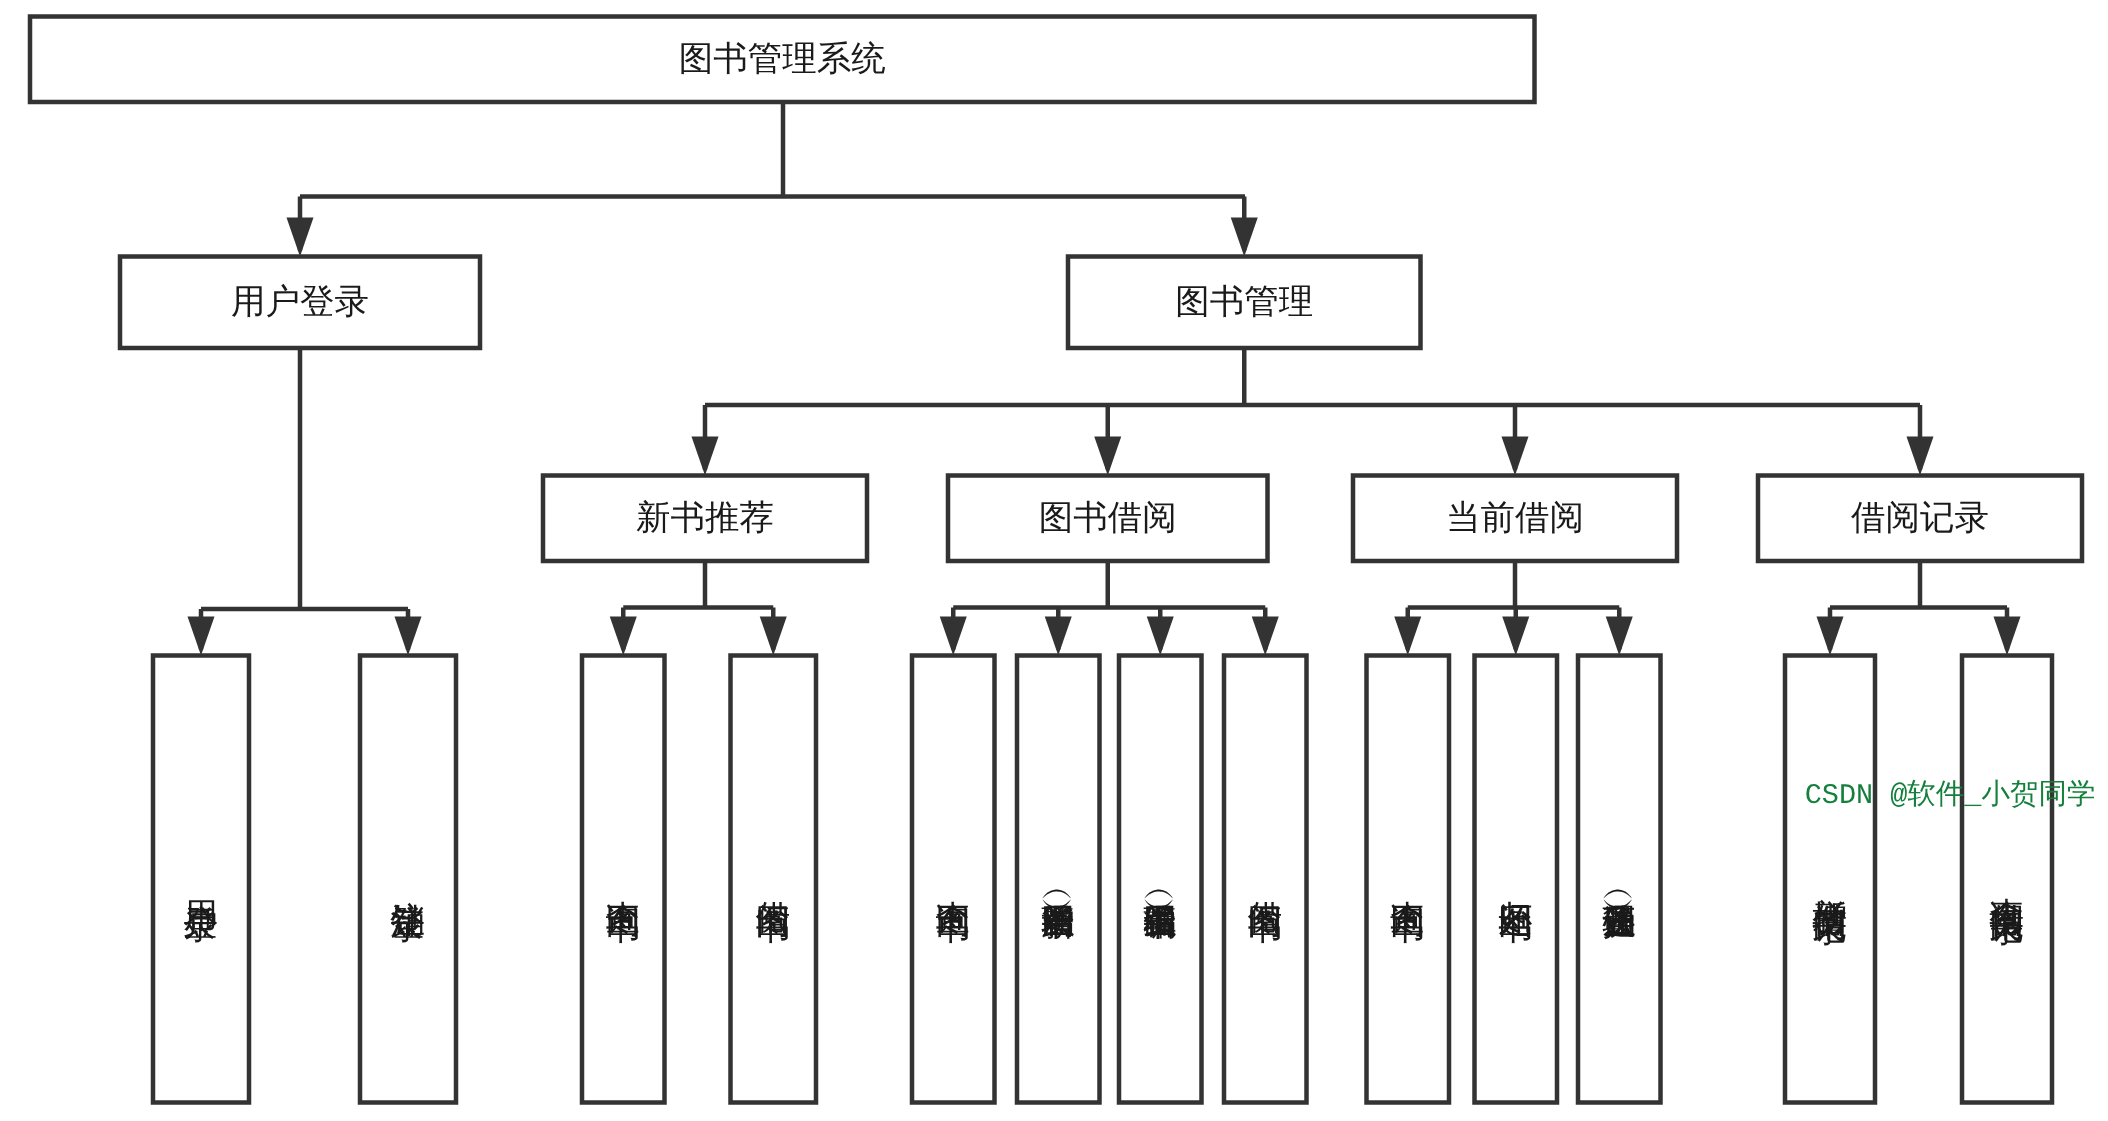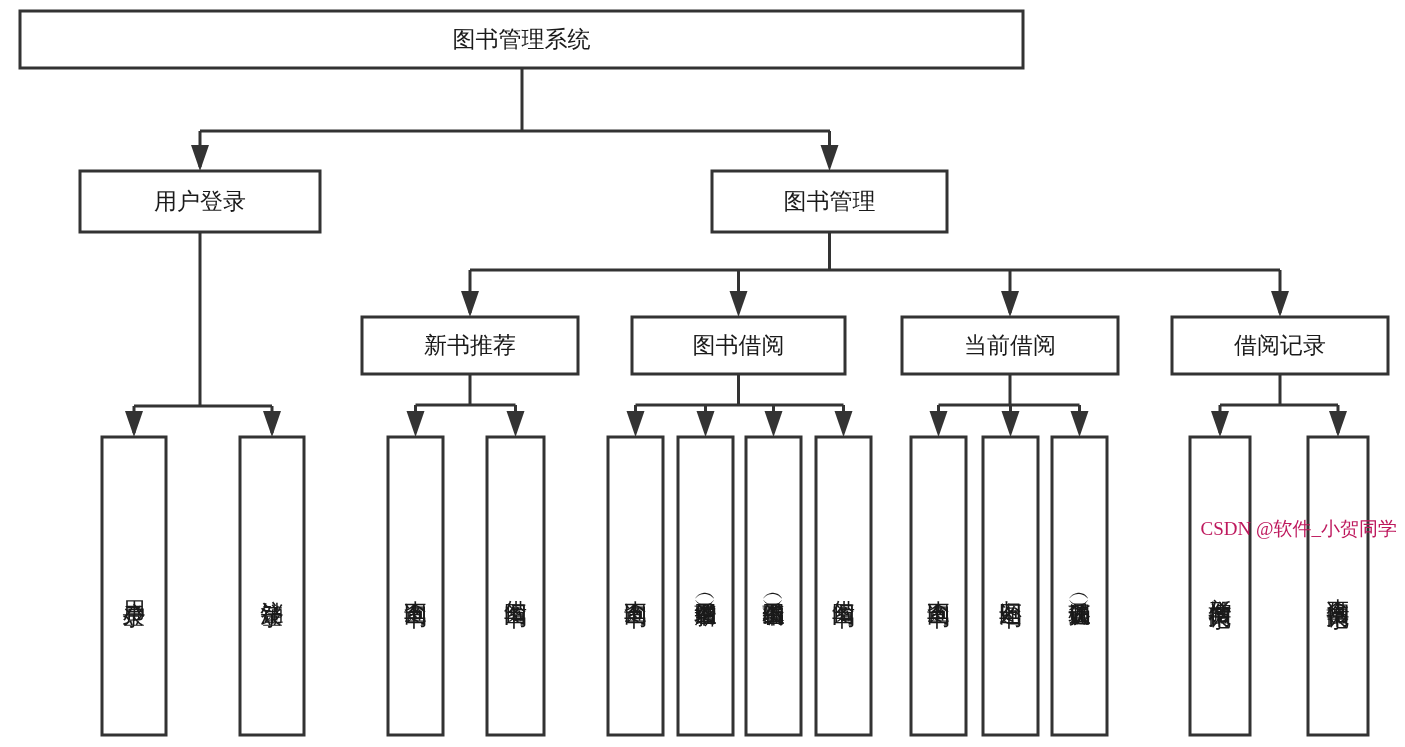--- a/index.html
+++ b/index.html
@@ -69,23 +69,23 @@
     text-align: center;
   }
   .vtext.tight {
     font-size: 22px;
     letter-spacing: 0px;
   }
   .watermark {
     position: absolute;
     right: 8px;
     bottom: 4px;
-    font-family: Liberation Serif, serif;
+    font-family: Liberation Mono, monospace;
     font-size: 19px;
-    color: #be185d;
+    color: #15803d;
     white-space: nowrap;
     user-select: none;
   }
 </style>
 </head>
 <body>
 
 <div id="diagram-root">
 
   <svg class="diagram-canvas" viewBox="0 0 1405 747">

